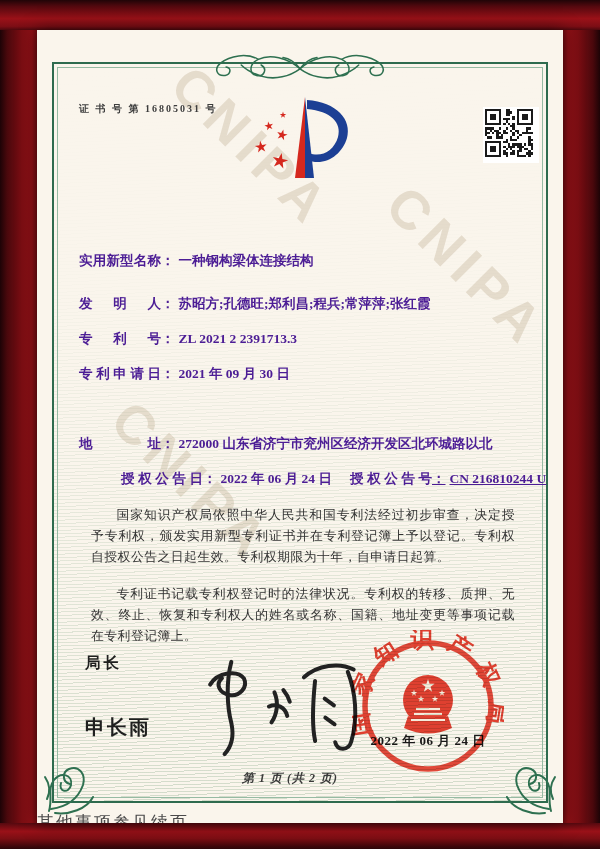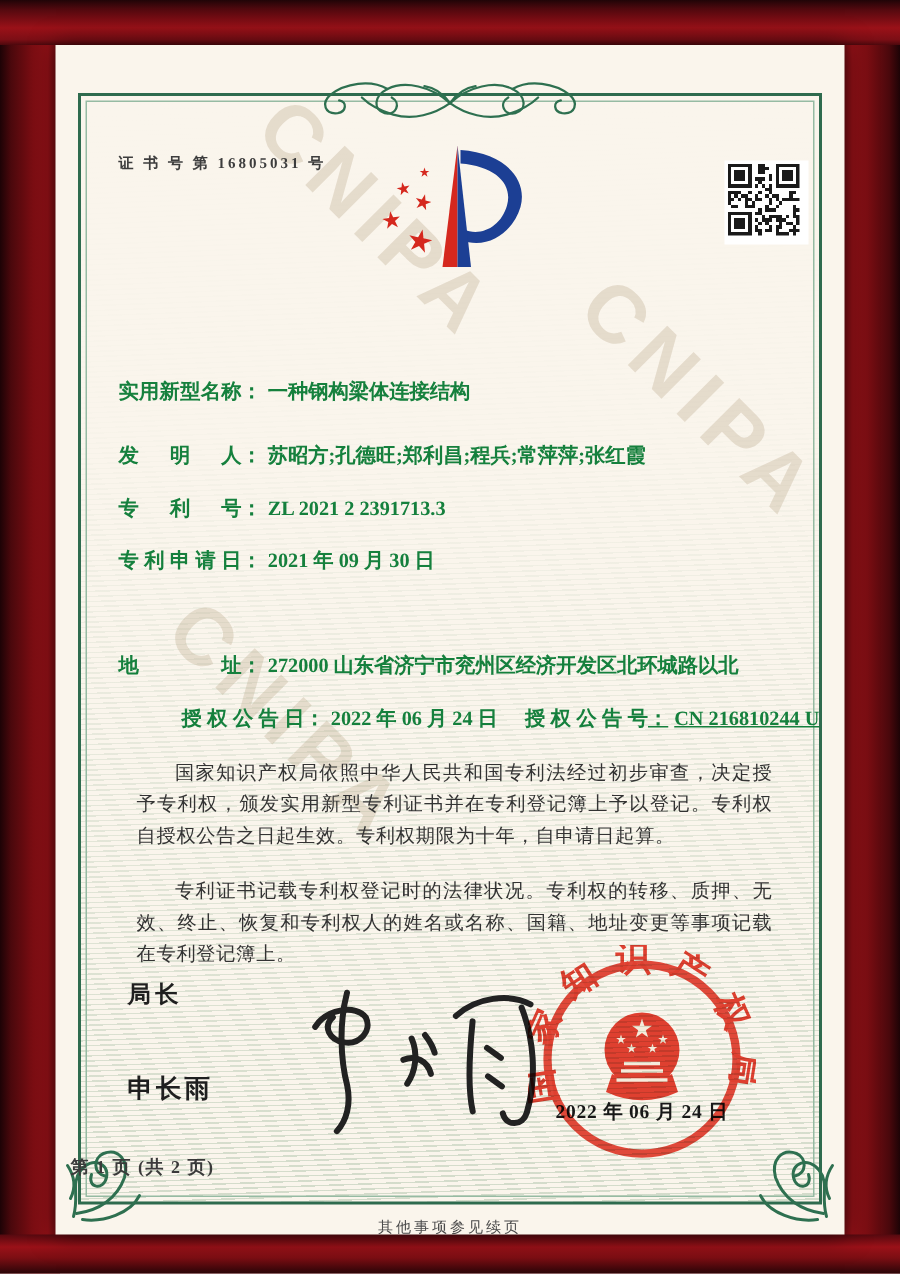--- a/index.html
+++ b/index.html
@@ -31,42 +31,42 @@
   .wm{position:absolute;font-family:"Liberation Sans","DejaVu Sans",sans-serif;
     font-size:54px;font-weight:700;letter-spacing:7px;color:rgba(176,156,122,.28);
     transform:rotate(45deg);white-space:nowrap;pointer-events:none;}
   
   .cert-no{position:absolute;left:42px;top:72px;font-size:10px;letter-spacing:2px;color:#3d3d3d;font-weight:600;}
   .logo{position:absolute;left:212px;top:64px;width:110px;height:90px;}
   .qr{position:absolute;left:446px;top:77px;width:52px;height:52px;background:#fff;padding:2px;}
   .title{position:absolute;left:0;right:0;top:141px;text-align:center;
     font-size:33px;font-weight:900;letter-spacing:7px;color:#151515;}
   
-  .frow{position:absolute;left:42px;right:20px;font-size:13.5px;color:#15803d;white-space:nowrap;}
+  .frow{position:absolute;left:42px;right:20px;font-size:13.5px;color:#4c1d95;white-space:nowrap;}
   .flabel{display:inline-block;width:82px;text-align:justify;text-align-last:justify;font-weight:700;vertical-align:top;}
   .fcolon{font-weight:700;margin-right:4px;}
   .fvalue{font-weight:600;}
   .fpair2{position:absolute;left:229px;top:0;white-space:nowrap;text-decoration:underline;}
   
   .legal{position:absolute;left:38px;width:456px;top:459px;font-size:12.8px;color:#333;}
   .legal p{margin:16px;text-indent:2em;line-height:21px;letter-spacing:.5px;text-align:justify;}
   
   .sig-title{position:absolute;left:48px;top:623px;font-size:15.5px;font-weight:700;letter-spacing:3px;color:#1f1f1f;
     font-family:Liberation Serif, serif;}
-  .sig-name{position:absolute;left:48px;top:684px;font-size:17px;font-weight:700;letter-spacing:2px;color:#1f1f1f;
+  .sig-name{position:absolute;left:48px;top:684px;font-size:20px;font-weight:700;letter-spacing:2px;color:#1f1f1f;
     font-family:"Liberation Sans","DejaVu Sans",sans-serif;}
   .sig-hand{position:absolute;left:150px;top:616px;width:195px;height:125px;transform:rotate(-2deg);}
   
   .seal{position:absolute;left:315px;top:600px;width:152px;height:152px;mix-blend-mode:multiply;opacity:.93;}
   .seal-date{position:absolute;left:305px;top:702px;width:172px;text-align:center;
     font-size:13px;font-weight:600;letter-spacing:.5px;color:#181818;}
-  .page-info{position:absolute;left:10px;width:486px;top:740px;
-    font-size:12px;letter-spacing:1px;color:#3a3a3a;font-weight:600;}
-  .cont-note{position:absolute;left:0;right:0;top:781px;text-align:center;
-    font-size:10px;letter-spacing:2px;color:#4a4a4a;}
+  .page-info{position:absolute;left:10px;width:486px;top:740px;text-align:center;
+    font-size:12px;letter-spacing:1px;color:#3a3a3a;font-weight:600;font-style:italic;}
+  .cont-note{position:absolute;left:0;right:0;top:781px;
+    font-size:17px;letter-spacing:2px;color:#4a4a4a;}
   
   .orn-top{position:absolute;left:168px;top:17px;width:190px;height:36px;}
   .flourish{position:absolute;width:62px;height:62px;}
   .fl-bl{left:4px;bottom:6px;}
   .fl-br{right:4px;bottom:6px;transform:scaleX(-1);}
   .defs-holder{position:absolute;width:0;height:0;overflow:hidden;}
 </style>
 </head>
 <body>
 

